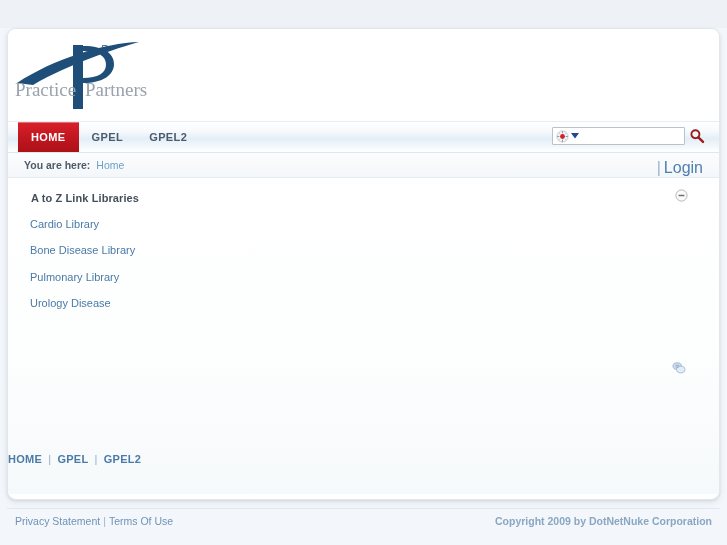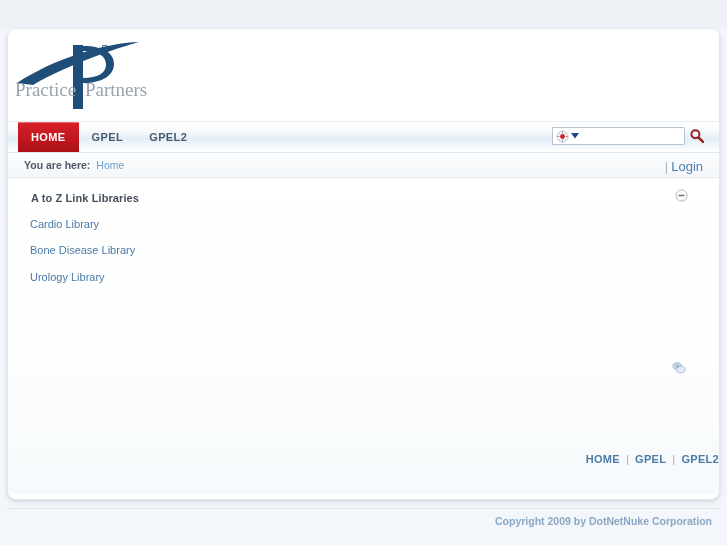--- a/index.html
+++ b/index.html
@@ -152,21 +152,21 @@
     color: #6f9ec9;
     font-weight: normal;
     margin-left: 6px;
     text-decoration: none;
     cursor: pointer;
   }
   .crumb-right {
     position: absolute;
     right: 16px;
     top: 6px;
-    font-size: 13px;
+    font-size: 16px;
     color: #9fb3c6;
     white-space: nowrap;
   }
   .crumb-right .login-link {
     color: #4f7fae;
     text-decoration: none;
     cursor: pointer;
     margin-left: 3px;
   }
 
@@ -217,21 +217,21 @@
     height: 14px;
     cursor: pointer;
   }
 
   
   .footer-nav {
     position: absolute;
     left: 0;
     right: 0;
     top: 275px;
-    text-align: right;
+    text-align: left;
     font-size: 11px;
     font-weight: bold;
     color: #5b88b3;
     letter-spacing: 0.3px;
   }
   .footer-nav a {
     color: #4a7aa8;
     text-decoration: none;
     cursor: pointer;
   }
@@ -345,32 +345,38 @@
     </svg>
 
     <ul class="link-list">
       <li>
         <a class="lib-link">Cardio Library</a>
       </li>
       <li>
         <a class="lib-link">Bone Disease Library</a>
       </li>
       <li>
-        <a class="lib-link">Urology Library</a>
+        <a class="lib-link">Pulmonary Library</a>
+      </li>
+      <li>
+        <a class="lib-link">Urology Disease</a>
       </li>
     </ul>
 
     <svg class="action-icon" viewBox="0 0 16 14">
       <ellipse cx="6.2" cy="5.1" rx="4.2" ry="3.3" fill="#cfe0f2" stroke="#8fa8c6" stroke-width="0.8"></ellipse>
       <ellipse cx="9.8" cy="8.6" rx="4.2" ry="3.3" fill="#e3ecf8" stroke="#9ab2cd" stroke-width="0.8"></ellipse>
       <path d="M4.3 4.4 L8.1 4.4 M4.6 6.1 L7.8 6.1" stroke="#7e98b8" stroke-width="0.7"></path>
     </svg>
 
     <div class="footer-nav">
       <a>HOME</a><span class="sep">|</span><a>GPEL</a><span class="sep">|</span><a>GPEL2</a>
     </div>
   </div>
 
 </div>
 
 <div class="copybar">
+  <div class="copy-left">
+    <a>Privacy Statement</a><span class="sep">|</span><a>Terms Of Use</a>
+  </div>
   <div class="copy-right">Copyright 2009 by DotNetNuke Corporation</div>
 </div>
 
 </body></html>

